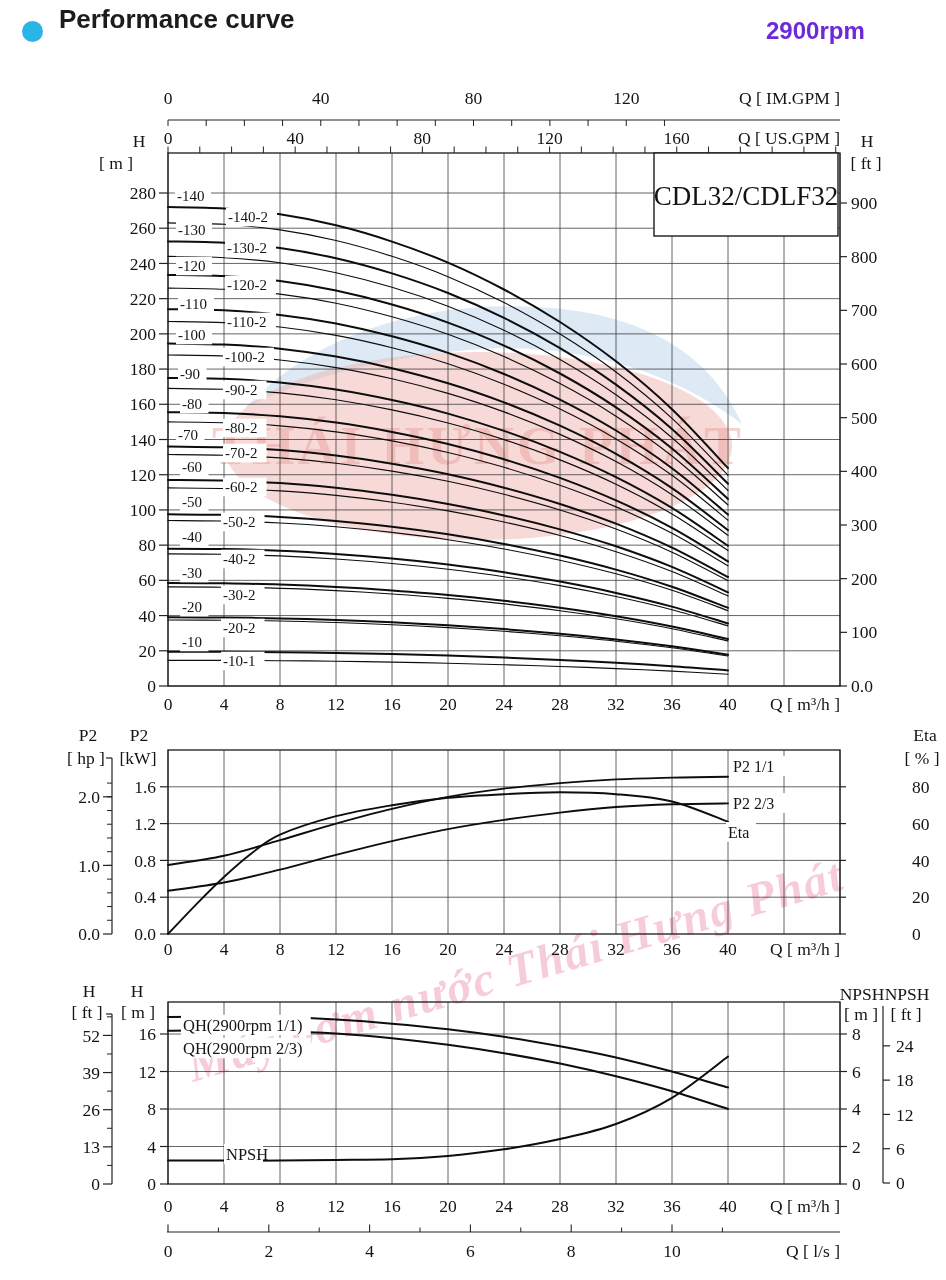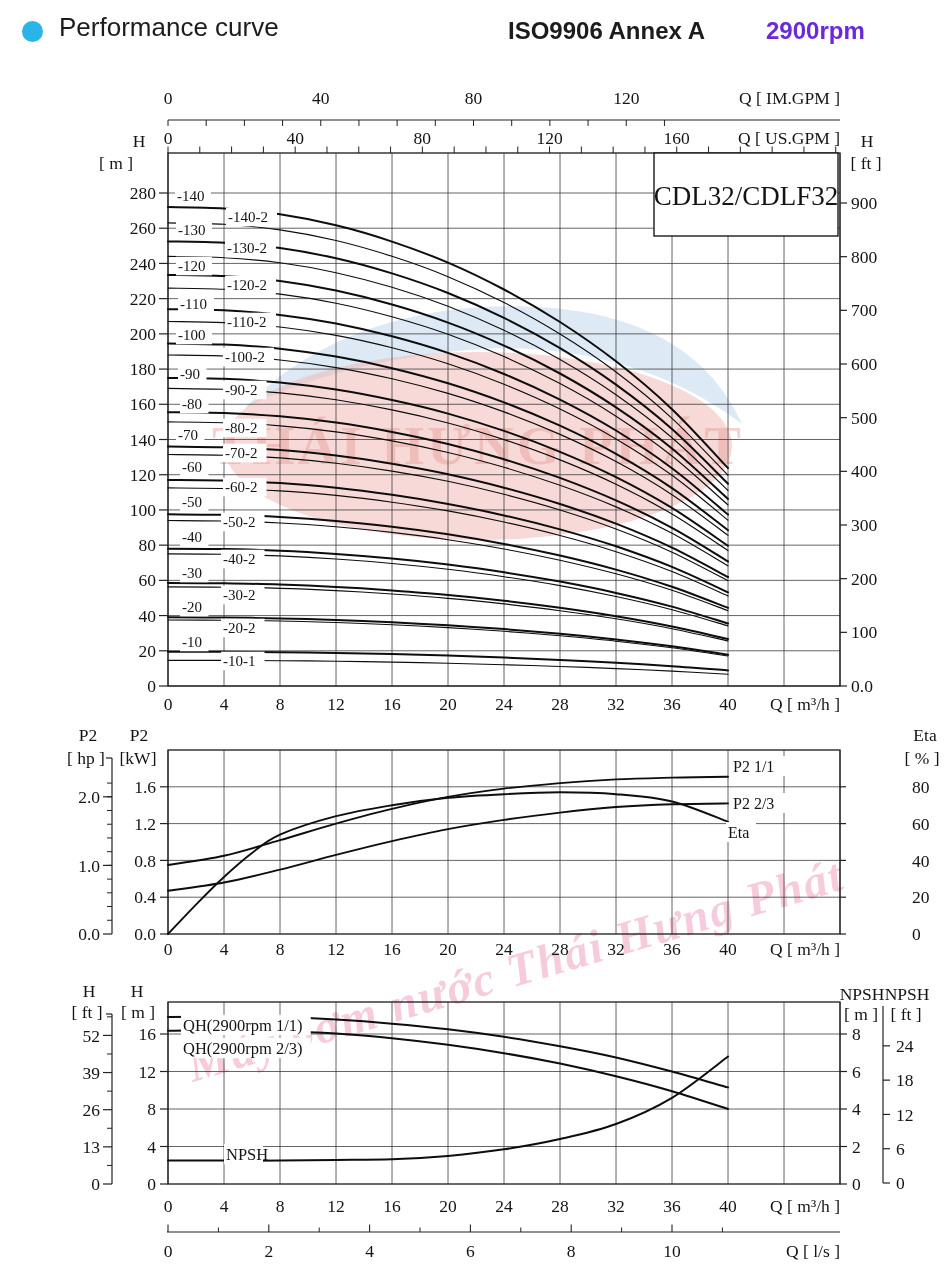--- a/index.html
+++ b/index.html
@@ -1,30 +1,29 @@
 <!DOCTYPE html>
 <html><head>
 <meta charset="utf-8">
 <style>
   html,body{margin:0;padding:0;background:#ddd}
   .page{position:relative;width:946px;height:1280px;background:#fff;overflow:hidden;
         font-family:"Liberation Sans","DejaVu Sans",sans-serif}
   .dot{position:absolute;left:22px;top:21px;width:21px;height:21px;border-radius:50%;background:#2bb4e8}
-  .hdr-title{position:absolute;left:59px;top:12px;font-size:26px;font-weight:normal;color:#1c1c1c}
+  .hdr-title{position:absolute;left:59px;top:4px;font-size:26px;font-weight:bold;color:#1c1c1c}
   .hdr-std{position:absolute;left:508px;top:17px;font-size:24px;font-weight:bold;color:#1c1c1c}
   .hdr-rpm{position:absolute;left:766px;top:17px;font-size:24px;font-weight:bold;color:#6d28d9}
   svg{position:absolute;left:0;top:0}
 </style>
 </head>
 <body>
 
 <div class="page">
   <span class="dot" style="background: rgb(43, 180, 232);"></span>
   <div class="hdr-title">Performance curve</div>
-  <div class="hdr-std">ISO9906 Annex A</div>
   <div class="hdr-rpm">2900rpm</div>
 
   <svg id="chart" width="946" height="1280" viewBox="0 0 946 1280">
     <g>
       <path opacity="0.8" d="M245,408 C318,330 436,296 562,309 C652,319 712,358 742,424 C660,362 558,342 468,350 C380,358 300,380 245,408 Z" fill="#d4e4f3"></path>
       <ellipse opacity="0.5" cx="478" cy="446" rx="254" ry="94" fill="#efb5af"></ellipse>
       <text x="478" y="464" text-anchor="middle" font-family="'Liberation Serif','DejaVu Serif',serif" font-size="55" font-weight="bold" letter-spacing="3" opacity="0.45" fill="#e79d97">THÁI HƯNG PHÁT</text>
       <text transform="translate(193,1082) rotate(-16.5)" font-family="'Liberation Serif','DejaVu Serif',serif" font-size="47" font-style="italic" font-weight="bold" letter-spacing="2" opacity="0.75" fill="#f4bacf">Máy bơm nước Thái Hưng Phát</text>
     </g>
   <g>

